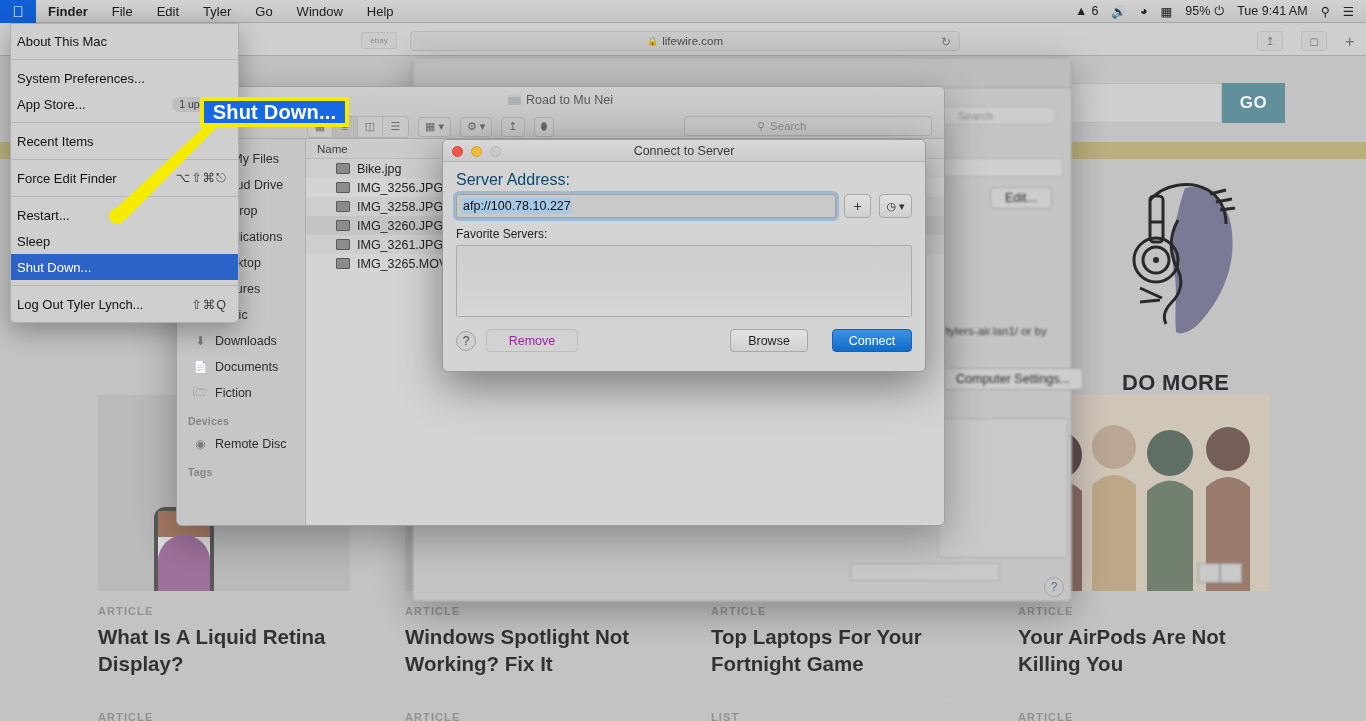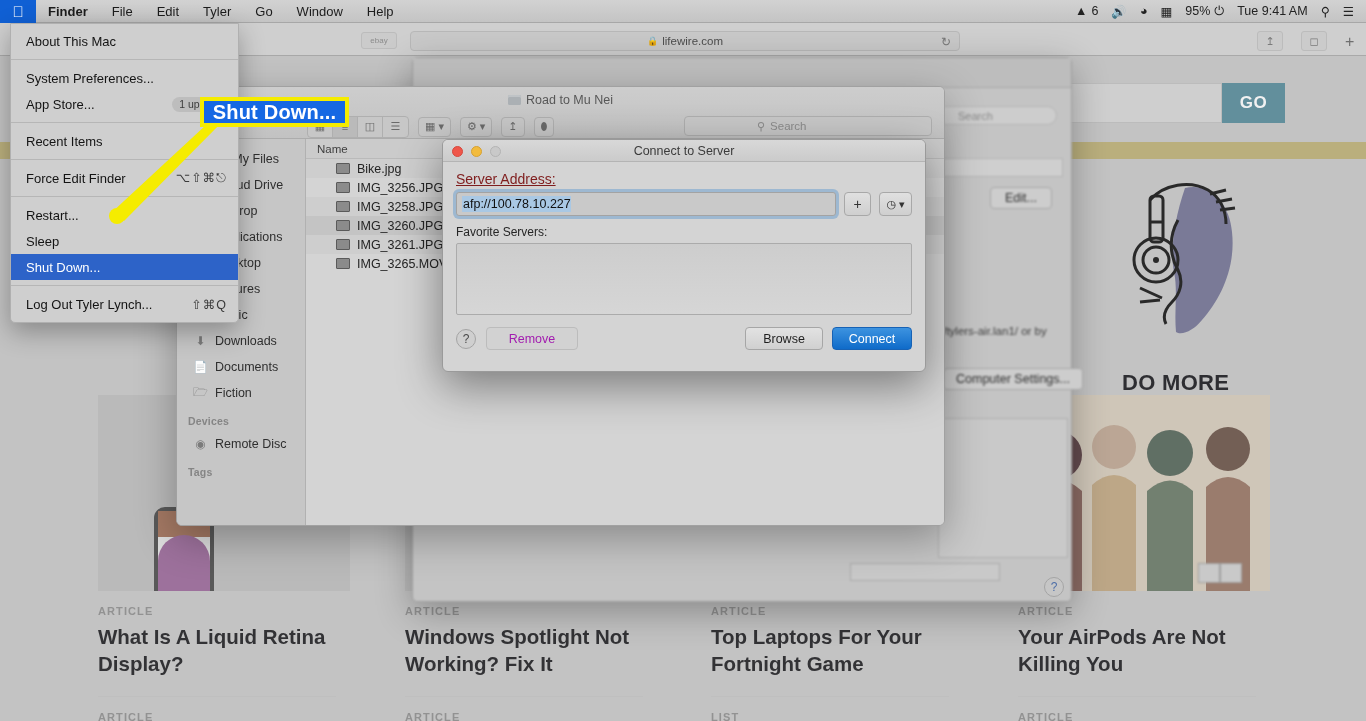--- a/index.html
+++ b/index.html
@@ -266,21 +266,21 @@
   .cts-title .t {
     text-align: center; font-size: 12.5px; color: #3b3b3b; line-height: 22px;
   }
   .tl {
     position: absolute; top: 6px; width: 11px; height: 11px; border-radius: 50%;
   }
   .tl.red   { left: 9px;  background: #ef564a; border: 1px solid #d6483d; }
   .tl.yel   { left: 28px; background: #f2bb3d; border: 1px solid #d6a132; }
   .tl.gry   { left: 47px; background: #c9c9c9; border: 1px solid #b4b4b4; }
   .cts-body { padding: 9px 13px 0 13px; }
-  .cts-lbl { font-size: 14px; color: #7f1d1d; margin-bottom: 5px; text-decoration: underline; }
+  .cts-lbl { font-size: 16px; color: #0c4a6e; margin-bottom: 5px; }
   .addr-row { display: flex; align-items: center; gap: 8px; }
   .addr-field {
     flex: 1; height: 24px; background: #c9c9c9;
     border: 1px solid #a3a3a3; border-radius: 3px;
     box-shadow: 0 0 0 3px rgba(112,160,205,.55);
     display: flex; align-items: center; padding-left: 5px;
   }
   .addr-text {
     font-size: 12.5px; color: #111; background: #a9c8e4;
     padding: 1px 0 1px 1px;
@@ -313,21 +313,21 @@
   }
   .btn-remove {
     margin-left: 10px; border: 1px solid #bcbcbc;
     background: #d2d2d2; color: #a21caf; min-width: 92px;
   }
   .btn-browse {
     margin-left: auto; border: 1px solid #a6a6a6;
     background: linear-gradient(#e2e2e2,#d0d0d0); color: #1f1f1f; min-width: 78px;
   }
   .btn-connect {
-    margin-left: 9px; border: 1px solid #1762b5;
+    margin-left: 24px; border: 1px solid #1762b5;
     background: linear-gradient(#3d93e0,#0f6bc9); color: #fff; min-width: 80px; text-align: center;
   }
 
   
   .menubar {
     position: absolute; left: 0; top: 0; width: 1366px; height: 23px;
     background: linear-gradient(#d2d2d2,#c4c4c4);
     border-bottom: 1px solid #a7a7a7;
     display: flex; align-items: center; z-index: 60;
     font-size: 13px; color: #1c1c1c;
@@ -349,21 +349,21 @@
   .apple-menu {
     position: absolute; left: 10px; top: 23px; width: 229px;
     background: #cfcfcf; border: 1px solid #b0b0b0;
     border-radius: 0 0 5px 5px;
     box-shadow: 0 9px 26px rgba(0,0,0,.30);
     z-index: 70; padding: 4px 0 5px;
     font-size: 13px; color: #141414;
   }
   .am-item {
     height: 26px; display: flex; align-items: center;
-    padding: 0 11px 0 15px;
+    padding: 0 11px 0 6px;
   }
   .am-item .sc {
     margin-left: auto; font-size: 12.5px; color: #3a3a3a; letter-spacing: 1px;
   }
   .am-item.hl { background: #2d63c8; color: #fff; }
   .am-sep { height: 1px; background: #b6b6b6; margin: 5px 0; }
   .am-badge {
     margin-left: auto; background: #bdbdbd; color: #3c3c3c;
     font-size: 10.5px; border-radius: 8px; padding: 1.5px 7px;
   }

